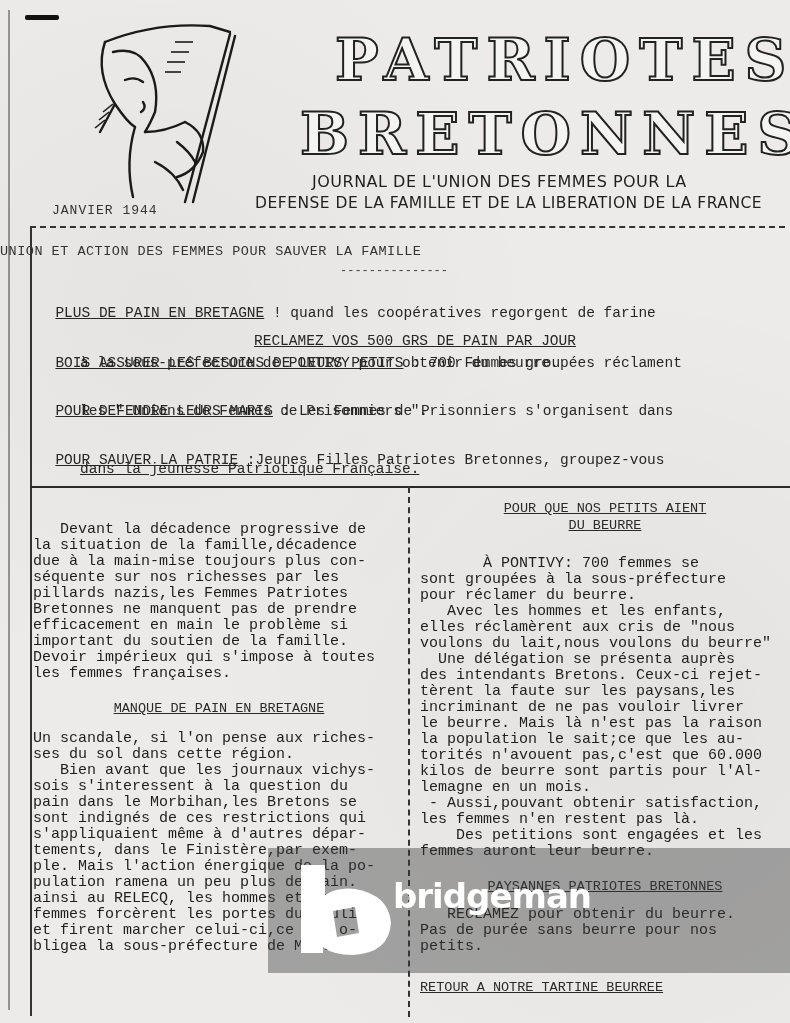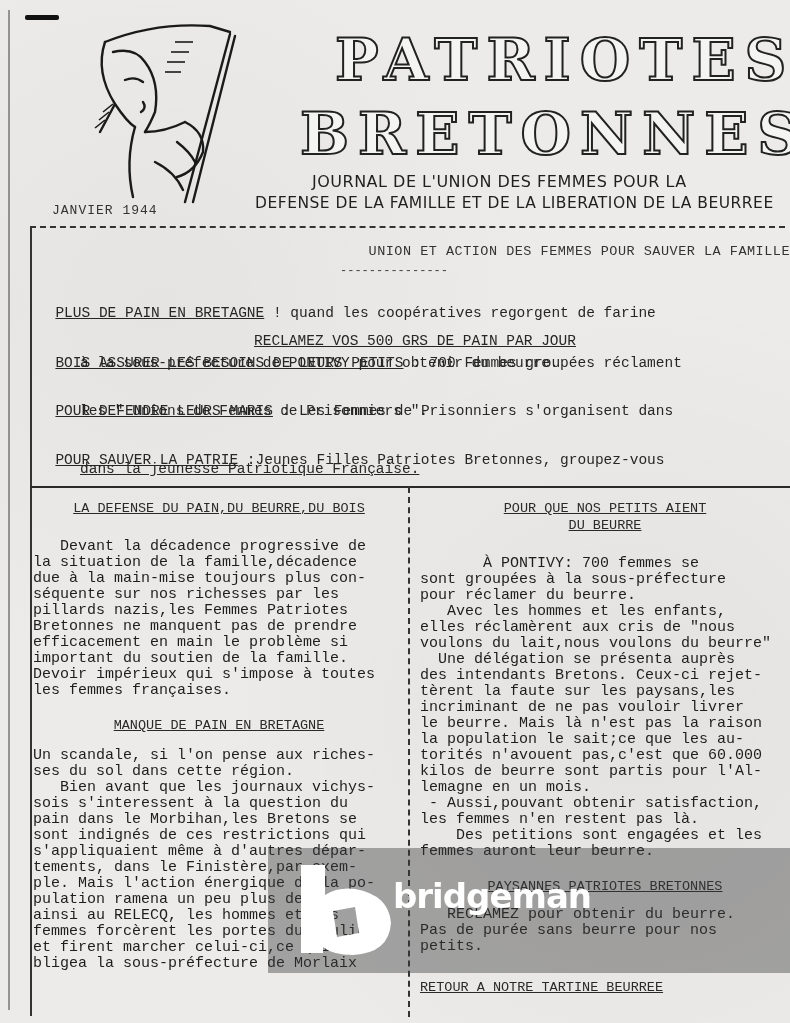--- a/index.html
+++ b/index.html
@@ -37,21 +37,21 @@
 
   
   .frame-top { position: absolute; left: 30px; top: 226px; width: 755px; border-top: 2px dashed #333; }
   .frame-left { position: absolute; left: 30px; top: 226px; height: 790px; border-left: 2px solid #333; }
   .frame-mid { position: absolute; left: 30px; top: 486px; width: 760px; border-top: 2px solid #2a2a2a; }
   .col-divider { position: absolute; left: 408px; top: 487px; height: 530px; border-left: 2px dashed #333; }
 
   .typed { font-size: 14.5px; line-height: 15px; white-space: pre; color: #262626; }
   .ul { text-decoration: underline; margin-top: 25px; }
 
-  .banner-head { position: absolute; left: 0; width: 790px; top: 244px; text-align: right; font-size: 13.5px; color: #333; letter-spacing: 0.5px; }
+  .banner-head { position: absolute; left: 0; width: 790px; top: 244px; text-align: left; font-size: 13.5px; color: #333; letter-spacing: 0.5px; }
   .banner-rule { position: absolute; left: 340px; top: 264px; font-size: 12px; color: #444; }
 
   .slogan { position: absolute; left: 38px; }
   .slogan .kw { text-decoration: underline; text-align: center; }
 
   .col-left { position: absolute; left: 33px; top: 500px; width: 372px; }
   .col-right { position: absolute; left: 420px; top: 500px; width: 370px; }
   .head { text-align: center; font-size: 13.5px; line-height: 17px; text-decoration: underline; color: #2a2a2a; }
   .body { font-size: 15px; line-height: 16px; color: #1e1e1e; white-space: pre; margin-top: 0; }
 
@@ -90,21 +90,21 @@
     <line x1="100" y1="60" x2="116" y2="60"></line>
     <line x1="38" y1="100" x2="48" y2="92"></line>
     <line x1="34" y1="108" x2="44" y2="100"></line>
     <line x1="30" y1="116" x2="40" y2="108"></line>
   </g>
 </svg>
 
 <div class="title-1">PATRIOTES</div>
 <div class="title-2">BRETONNES</div>
 <div class="subtitle l1">JOURNAL DE L'UNION DES FEMMES POUR LA</div>
-<div class="subtitle l2">DEFENSE DE LA FAMILLE ET DE LA LIBERATION DE LA BEURREE</div>
+<div class="subtitle l2">DEFENSE DE LA FAMILLE ET DE LA LIBERATION DE LA FRANCE</div>
 <div class="date">JANVIER 1944</div>
 
 <div class="frame-top"></div>
 <div class="frame-left"></div>
 <div class="frame-mid"></div>
 <div class="col-divider"></div>
 
 <div class="banner-head typed">UNION ET ACTION DES FEMMES POUR SAUVER LA FAMILLE</div>
 <div class="banner-rule">---------------</div>
 
@@ -122,21 +122,20 @@
   <span class="kw">POUR DEFENDRE LEURS MARIS</span><span> : Les Femmes de Prisonniers s'organisent dans</span>
 </div>
 <div class="slogan typed" style="top:404px; left:80px;">les " Unions de Femmes de Prisonniers ".</div>
 
 <div class="slogan typed" style="top:438px">
   <span class="kw">POUR SAUVER LA PATRIE</span><span> :Jeunes Filles Patriotes Bretonnes, groupez-vous</span>
 </div>
 <div class="slogan typed" style="top:462px; left:80px;text-decoration:underline;">dans la jeunesse Patriotique Française.</div>
 
 <div class="col-left">
-  <div class="head typed">LA DEFENSE DU PAIN,DU BEURRE,DU BOIS</div>
   <div class="body typed" style="margin-top:22px">   Devant la décadence progressive de
 la situation de la famille,décadence
 due à la main-mise toujours plus con-
 séquente sur nos richesses par les
 pillards nazis,les Femmes Patriotes
 Bretonnes ne manquent pas de prendre
 efficacement en main le problème si
 important du soutien de la famille.
 Devoir impérieux qui s'impose à toutes
 les femmes françaises.</div>

